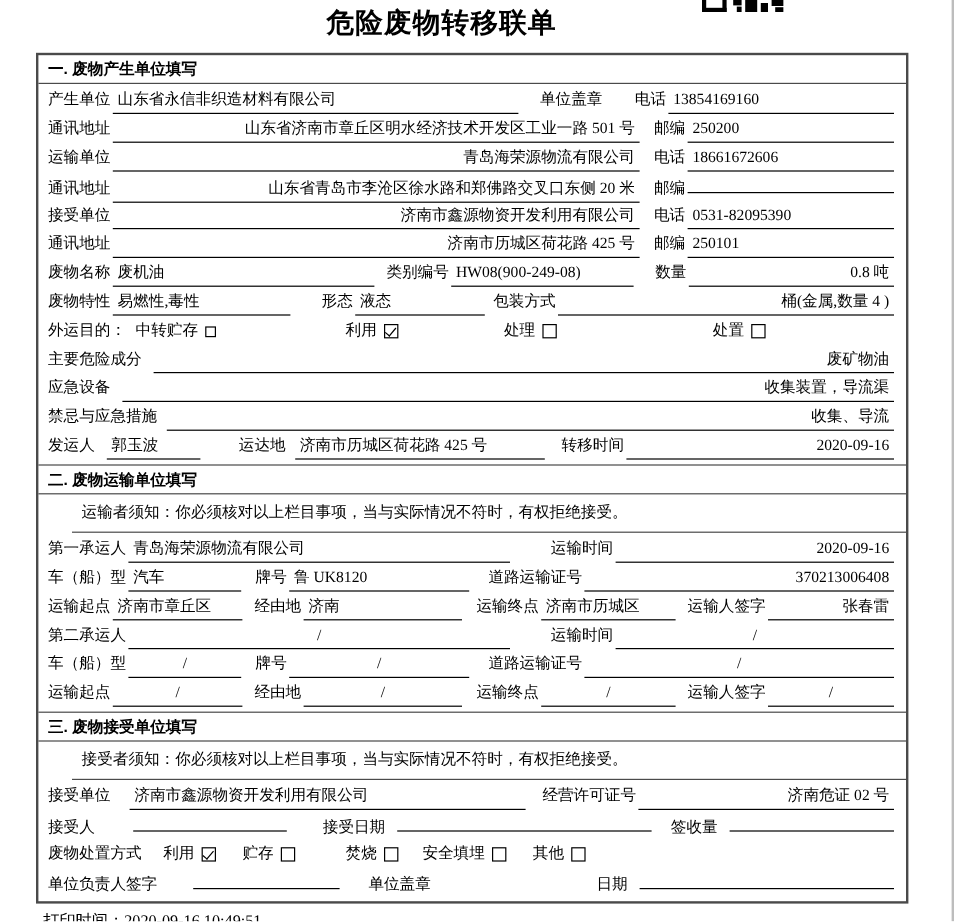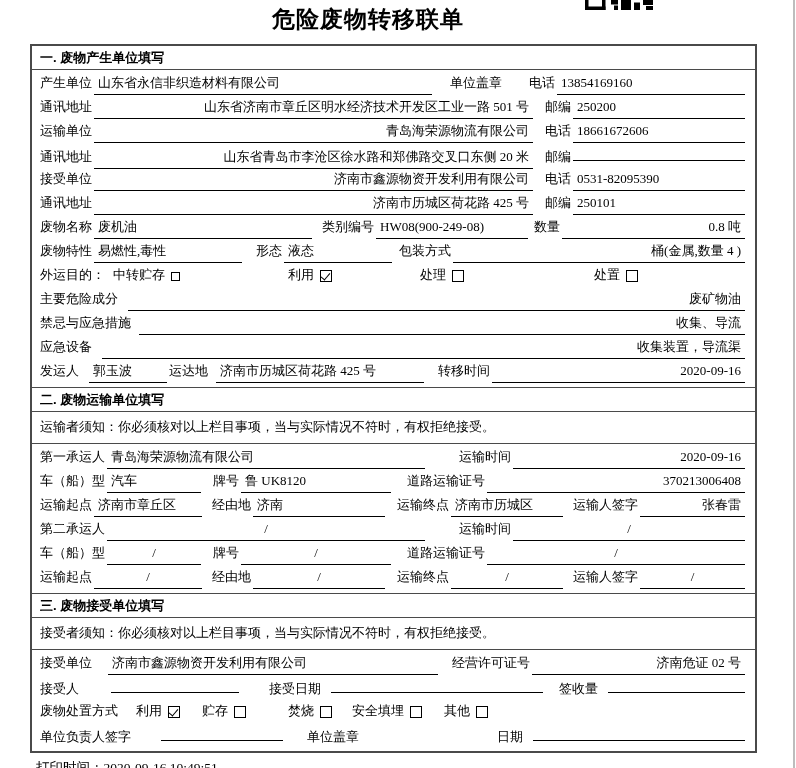--- a/index.html
+++ b/index.html
@@ -21,21 +21,21 @@
   .doc-title { position:absolute; left:0; right:60px; top:4px; text-align:center;
                font-size:23px; font-weight:bold; letter-spacing:1px;
                font-family:"Liberation Sans","DejaVu Sans",sans-serif; }
 
   .form-box { margin:4px 0 0 30px; width:727px; border:2px solid #4a4a4a; background:#fff; }
 
   .sec-head { font-weight:bold; font-size:13px; padding:3px 8px 2px;
               border-bottom:1.5px solid #4a4a4a;
               font-family:"Liberation Sans","DejaVu Sans",sans-serif; }
   .sec-head.bt { border-top:1.5px solid #4a4a4a; }
-  .notice { padding:6px 8px 7px; border-bottom:1.2px solid #4a4a4a; font-size:13px; }
+  .notice { padding:6px 8px 7px; border-bottom:1.2px solid #4a4a4a; font-size:13px;margin-left:28px; }
 
   .row { display:flex; align-items:baseline; height:24px; padding:0 10px 0 6px; line-height:22px; }
   .rows-pad { padding:2px 0 3px; }
   .lbl { white-space:nowrap; padding:0 2px; }
   .val { border-bottom:1px solid #000; padding:0 4px; white-space:nowrap;
          overflow:hidden; min-height:17px; }
   .fill { flex:1 1 auto;text-align:right; }
   .spacer { flex:1 1 auto; }
   .ctr { text-align:center; }
 
@@ -121,28 +121,28 @@
         <span class="val fill">济南市历城区荷花路 425 号</span>
         <span class="lbl" style="margin-left:10px">邮编</span>
         <span class="val" style="width:172px">250101</span>
       </div>
 
       <div class="row">
         <span class="lbl">废物名称</span>
         <span class="val" style="width:218px">废机油</span>
         <span class="lbl" style="margin-left:8px">类别编号</span>
         <span class="val" style="width:152px">HW08(900-249-08)</span>
-        <span class="lbl" style="margin-left:4px">数量</span>
+        <span class="lbl" style="margin-left:16px">数量</span>
         <span class="val fill">0.8 吨</span>
       </div>
 
       <div class="row">
         <span class="lbl">废物特性</span>
         <span class="val" style="width:148px">易燃性,毒性</span>
-        <span class="lbl" style="margin-left:12px">形态</span>
+        <span class="lbl" style="margin-left:24px">形态</span>
         <span class="val" style="width:108px">液态</span>
         <span class="lbl" style="margin-left:5px">包装方式</span>
         <span class="val fill">桶(金属,数量 4 )</span>
       </div>
 
       <div class="row">
         <span class="lbl">外运目的：</span>
         <span class="opt" style="margin-left:6px">
           <span>中转贮存</span>
           <span class="cb sm"></span>
@@ -160,33 +160,33 @@
           <span class="cb"></span>
         </span>
       </div>
 
       <div class="row">
         <span class="lbl">主要危险成分</span>
         <span class="val fill" style="margin-left:8px">废矿物油</span>
       </div>
 
       <div class="row">
+        <span class="lbl">应急设备</span>
+        <span class="val fill" style="margin-left:8px">收集装置，导流渠</span>
+      </div>
+
+      <div class="row">
         <span class="lbl">禁忌与应急措施</span>
         <span class="val fill" style="margin-left:6px">收集、导流</span>
       </div>
 
       <div class="row">
-        <span class="lbl">应急设备</span>
-        <span class="val fill" style="margin-left:8px">收集装置，导流渠</span>
-      </div>
-
-      <div class="row">
         <span class="lbl">发运人</span>
         <span class="val" style="width:78px;margin-left:8px">郭玉波</span>
-        <span class="lbl" style="">运达地</span>
+        <span class="lbl" style="margin-left:30px">运达地</span>
         <span class="val" style="width:208px;margin-left:6px">济南市历城区荷花路 425 号</span>
         <span class="lbl" style="margin-left:12px">转移时间</span>
         <span class="val fill">2020-09-16</span>
       </div>
     </div>
 
     <div class="sec-head bt">二. 废物运输单位填写</div>
     <div class="notice">运输者须知：你必须核对以上栏目事项，当与实际情况不符时，有权拒绝接受。</div>
     <div class="rows-pad">
 

